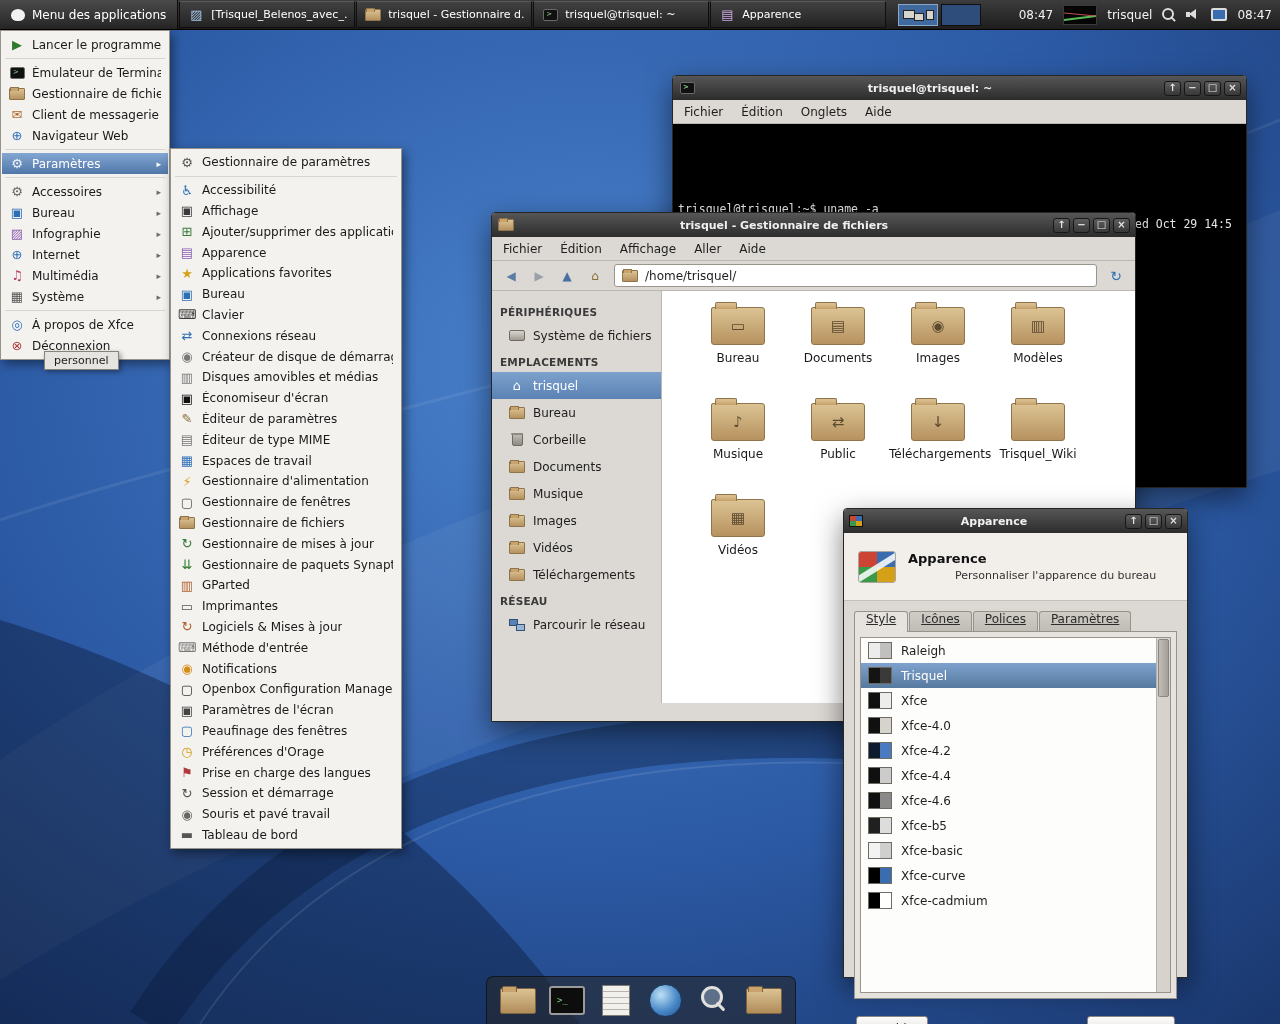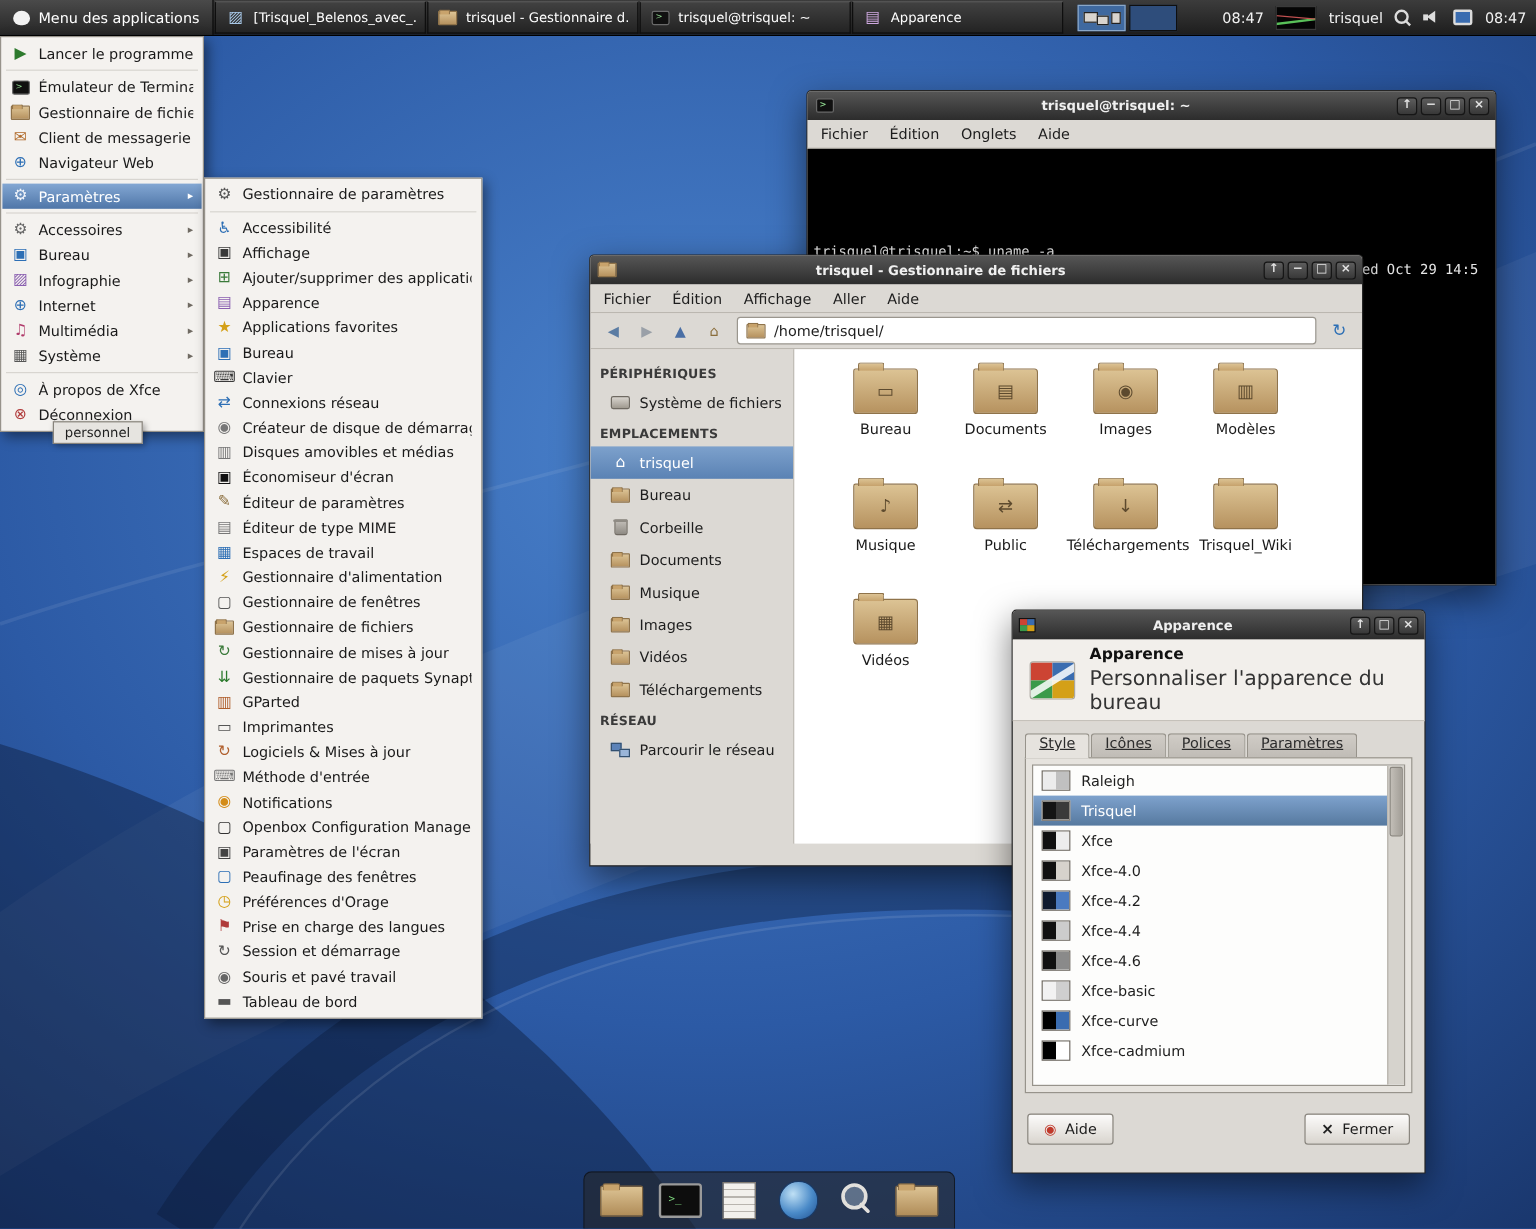--- a/index.html
+++ b/index.html
@@ -128,26 +128,26 @@
   .ap-icon i:nth-child(4){background:#d4a017;}
   .ap-icon::after{content:'';position:absolute;width:50px;height:6px;background:rgba(255,255,255,.85);
                   transform:rotate(-32deg);top:12px;left:-6px;}
   .ap-icon-s{width:14px;height:12px;display:grid;grid-template-columns:1fr 1fr;grid-template-rows:1fr 1fr;
              border:1px solid #111;flex:none;}
   .ap-icon-s i:nth-child(1){background:#cc4433;}
   .ap-icon-s i:nth-child(2){background:#3a6cb0;}
   .ap-icon-s i:nth-child(3){background:#3a9a4a;}
   .ap-icon-s i:nth-child(4){background:#d4a017;}
   .ap-title{font-size:13px;font-weight:bold;color:#111;}
-  .ap-sub{font-size:17px;color:#333;margin-top:3px;}
+  .ap-sub{font-size:11px;color:#333;margin-top:3px;margin-left:47px;}
   .tabs{display:flex;height:30px;align-items:flex-end;padding:0 10px;}
   .tab{padding:0 11px 5px;font-size:12px;color:#2c2c2c;border:1px solid #97938b;border-bottom:none;
        border-radius:3px 3px 0 0;background:linear-gradient(#d0ccc6,#c0bcb6);margin-right:1px;position:relative;text-decoration:underline;}
   .tab.active{background:#e6e3de;z-index:2;top:1px;padding-bottom:6px;}
-  .notebook{margin:0 10px;border:1px solid #97938b;background:#e6e3de;height:280px;padding:5px;position:relative;z-index:1;}
+  .notebook{margin:0 10px;border:1px solid #97938b;background:#e6e3de;height:368px;padding:5px;position:relative;z-index:1;}
   .listframe{border:1px solid #97938b;background:#fdfdfc;height:100%;position:relative;overflow:hidden;}
   .strows{position:absolute;inset:0;right:14px;overflow:hidden;}
   .strow{height:25px;display:flex;align-items:center;gap:9px;padding:0 7px;font-size:12px;color:#1d1d1d;}
   .strow.selected{background:linear-gradient(#7ea2cd,#56799f);color:#fff;}
   .preview{width:24px;height:17px;border:1px solid #6f6a62;display:flex;overflow:hidden;flex:none;background:#fff;}
   .preview i{flex:1;display:block;}
   .vscroll{position:absolute;top:0;bottom:0;right:0;width:14px;background:#d6d3cd;border-left:1px solid #b5b1aa;}
   .vthumb{position:absolute;top:1px;left:1px;right:1px;height:58px;background:linear-gradient(90deg,#c2beb7,#a39f98);
           border:1px solid #8a867f;border-radius:2px;}
   .ap-footer{height:60px;display:flex;align-items:center;justify-content:space-between;padding:0 12px;}
@@ -475,20 +475,27 @@
           </div>
 
           <div class="strow">
             <span class="preview">
               <i style="background: rgb(16, 16, 16);"></i>
               <i style="background: rgb(138, 138, 138);"></i>
             </span>
             <span>Xfce-4.6</span>
           </div>
 
+          <div class="strow">
+            <span class="preview">
+              <i style="background: rgb(32, 32, 32);"></i>
+              <i style="background: rgb(221, 221, 221);"></i>
+            </span>
+            <span>Xfce-b5</span>
+          </div>
 
           <div class="strow">
             <span class="preview">
               <i style="background: rgb(242, 242, 242);"></i>
               <i style="background: rgb(207, 207, 207);"></i>
             </span>
             <span>Xfce-basic</span>
           </div>
 
           <div class="strow">

